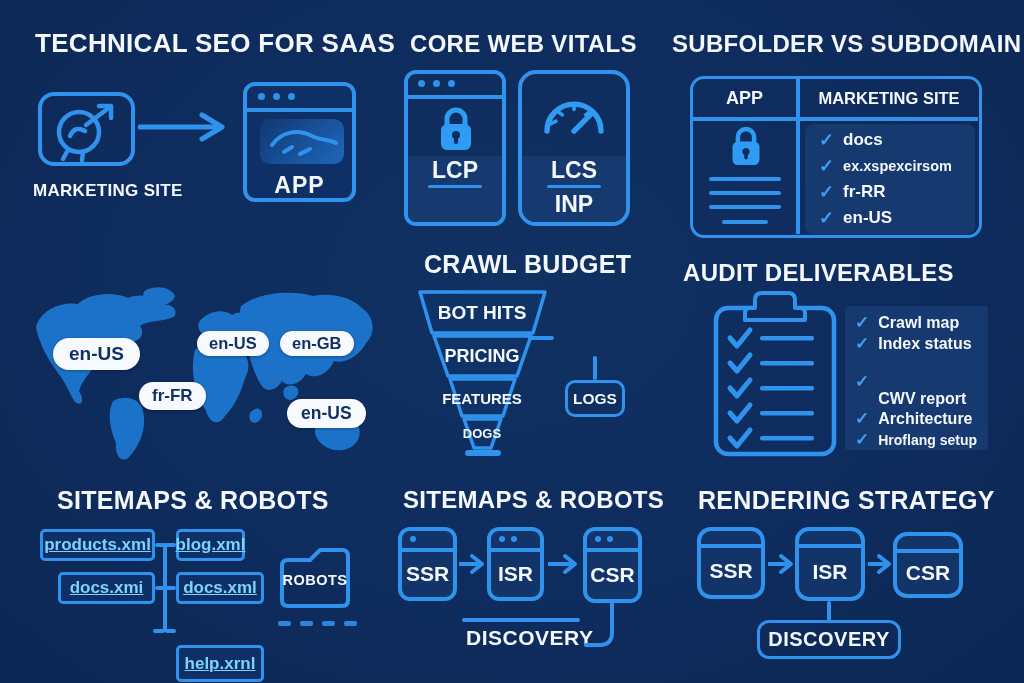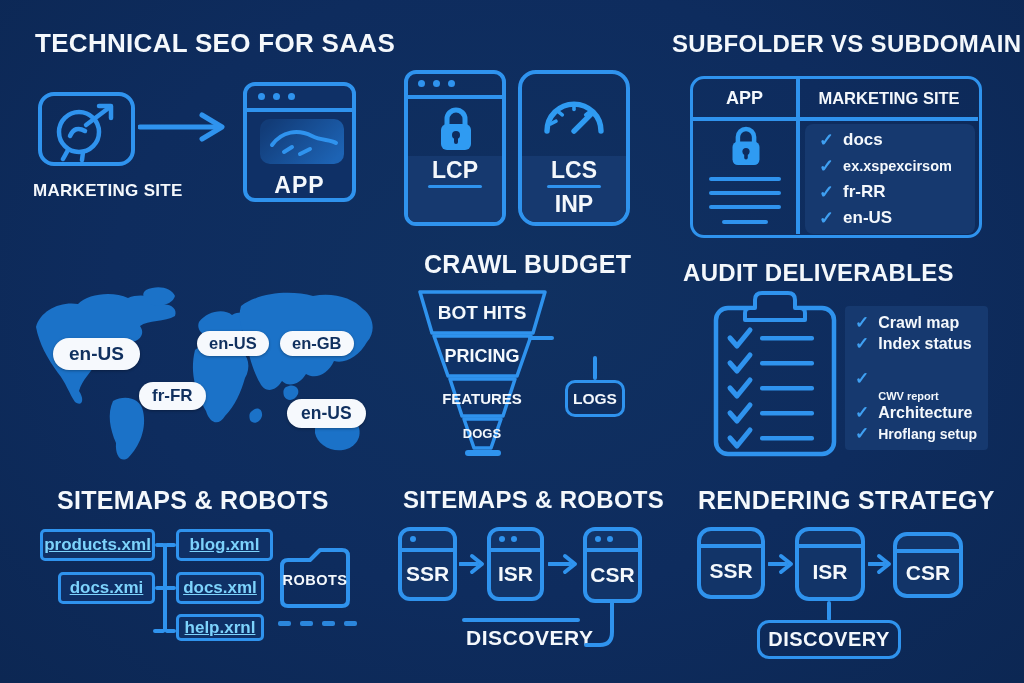--- a/index.html
+++ b/index.html
@@ -64,20 +64,21 @@
           <path d="M24,33 l8,-5"></path>
           <path d="M40,35 l10,-5"></path>
         </g>
       </svg>
     </div>
     <div class="abs ctr" style="left:0;top:84px;width:105px;height:30px;font-size:23px;letter-spacing:1px;">APP</div>
   </div>
 
   <div class="sec-title" style="left:33px;top:181px;font-size:17px;">MARKETING SITE</div>
 
+  <div class="sec-title" style="left:410px;top:30px;font-size:24px;">CORE WEB VITALS</div>
 
   <div class="abs stroke-box" style="left:404px;top:70px;width:102px;height:156px;">
     <div class="browser-dots" style="top:6px;left:10px;">
         <span class="dot"></span>
         <span class="dot"></span>
         <span class="dot"></span>
       </div>
     <div class="hline" style="left:0;top:21px;width:94px;height:3.5px;border-radius:0;"></div>
     <svg class="abs" style="left:28px;top:32px;" width="40" height="48" viewBox="0 0 40 48">
       <path d="M11,20 V13 a9,9 0 0 1 18,0 V20" stroke="#2f9bf2" stroke-width="5" fill="none"></path>
@@ -214,39 +215,39 @@
     <div class="chk-row">
         <span class="check" style="font-size:17px;">✓</span>
         <span style="font-size:16px;">Crawl map</span>
       </div>
     <div class="chk-row">
         <span class="check" style="font-size:17px;">✓</span>
         <span style="font-size:16px;">Index status</span>
       </div>
     <div class="chk-row">
         <span class="check" style="font-size:17px;">✓</span>
-        <span style="font-size:11px;margin-top:36px;">CWV report</span>
+        <span style="font-size:16px;margin-top:36px;">CWV report</span>
       </div>
     <div class="chk-row">
         <span class="check" style="font-size:17px;">✓</span>
         <span style="font-size:16px;">Architecture</span>
       </div>
     <div class="chk-row">
         <span class="check" style="font-size:17px;">✓</span>
         <span style="font-size:14px;">Hroflang setup</span>
       </div>
   </div>
 
   <div class="sec-title" style="left:57px;top:486px;font-size:25px;">SITEMAPS &amp; ROBOTS</div>
 
   <div class="file-box ctr" style="left:40px;top:529px;width:115px;height:32px;">products.xml</div>
-  <div class="file-box ctr" style="left:176px;top:529px;width:97px;height:32px;">blog.xml</div>
+  <div class="file-box ctr" style="left:176px;top:529px;width:69px;height:32px;">blog.xml</div>
   <div class="file-box ctr" style="left:58px;top:572px;width:97px;height:32px;">docs.xmi</div>
   <div class="file-box ctr" style="left:176px;top:572px;width:88px;height:32px;">docs.xml</div>
-  <div class="file-box ctr" style="left:176px;top:614px;width:88px;height:27px;text-align:center;">help.xrnl</div>
+  <div class="file-box ctr" style="left:176px;top:645px;width:88px;height:37px;text-align:center;">help.xrnl</div>
 
   <div class="vline" style="left:163px;top:543px;width:3.5px;height:89px;"></div>
   <div class="hline" style="left:155px;top:543px;width:10px;height:3.5px;"></div>
   <div class="hline" style="left:165px;top:543px;width:11px;height:3.5px;"></div>
   <div class="hline" style="left:155px;top:586px;width:10px;height:3.5px;"></div>
   <div class="hline" style="left:165px;top:586px;width:11px;height:3.5px;"></div>
   <div class="hline" style="left:153px;top:629px;width:12px;height:3.5px;"></div>
   <div class="hline" style="left:165px;top:629px;width:11px;height:3.5px;"></div>
 
   <svg class="abs" style="left:276px;top:540px;" width="78" height="72" viewBox="0 0 78 72">

